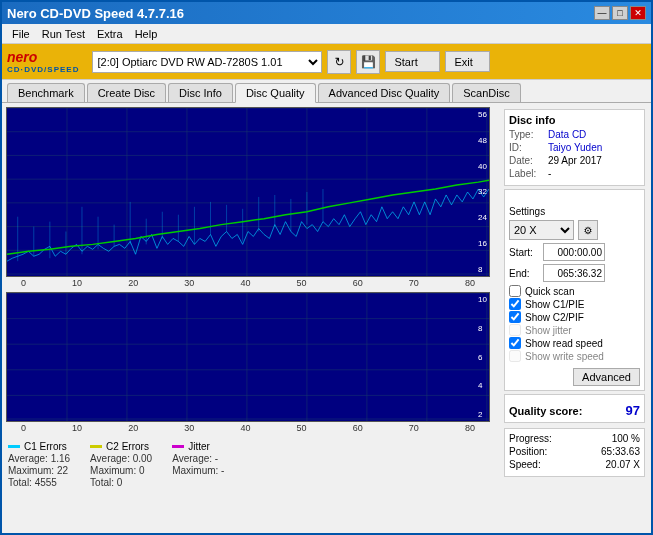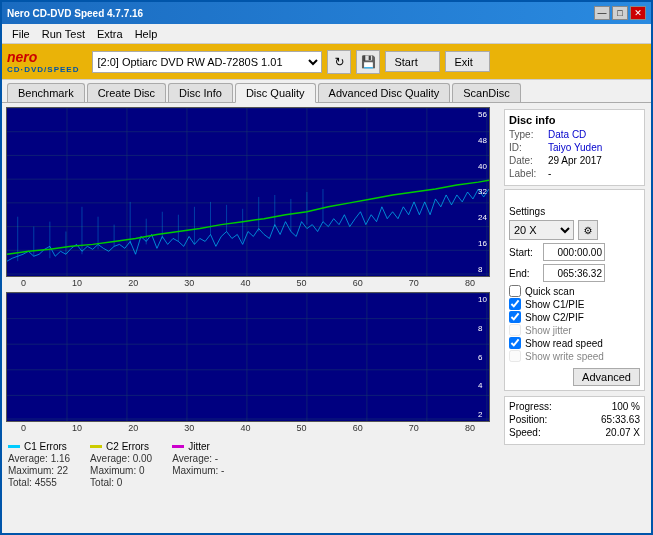--- a/index.html
+++ b/index.html
@@ -1,21 +1,21 @@
 <!DOCTYPE html>
 <html><head>
   <meta charset="utf-8">
   <style>
     * { box-sizing: border-box; margin: 0; padding: 0; }
     body { font-family: 'Segoe UI', Tahoma, Geneva, Verdana, sans-serif; font-size: 11px; background: #f0f0f0; }
     
     .window { width: 653px; height: 535px; background: #f0f0f0; border: 2px solid #0055aa; display: flex; flex-direction: column; }
     
     .title-bar { background: linear-gradient(to right, #1a6bc0, #2a8ae0); color: white; padding: 3px 5px; display: flex; align-items: center; justify-content: space-between; height: 22px; }
-    .title-bar-text { font-size: 10px; font-weight: bold; }
+    .title-bar-text { font-size: 13px; font-weight: bold; }
     .title-bar-buttons { display: flex; gap: 2px; }
     .tb-btn { width: 16px; height: 14px; background: #d0d0d0; border: 1px solid #888; font-size: 9px; display: flex; align-items: center; justify-content: center; cursor: pointer; color: #000; }
     .tb-btn.close { background: #cc0000; color: white; }
     
     .menu-bar { background: #f0f0f0; border-bottom: 1px solid #ccc; display: flex; padding: 2px 4px; height: 20px; align-items: center; }
     .menu-item { padding: 1px 6px; font-size: 11px; cursor: pointer; }
     
     .toolbar { background: #eab308; border-bottom: 1px solid #ccc; display: flex; align-items: center; padding: 3px 5px; gap: 5px; height: 36px; }
     .logo-area { display: flex; flex-direction: column; margin-right: 8px; }
     .logo-nero { font-size: 14px; font-weight: bold; color: #cc0000; font-style: italic; }
@@ -358,20 +358,26 @@
         <div class="checkbox-row" style="opacity:0.5;">
           <input type="checkbox" disabled="" style="">
           <span>Show write speed</span>
         </div>
 
         <div style="display:flex; justify-content:flex-end; margin-top:4px;">
           <button class="advanced-btn">Advanced</button>
         </div>
       </div>
 
+      <div style="background:white; border:1px solid #ccc; padding:4px;">
+        <div class="quality-row">
+          <span>Quality score:</span>
+          <span class="quality-score">97</span>
+        </div>
+      </div>
 
       <div class="progress-section">
         <div class="progress-row">
           <span>Progress:</span>
           <span>100 %</span>
         </div>
         <div class="progress-row">
           <span>Position:</span>
           <span>65:33.63</span>
         </div>

